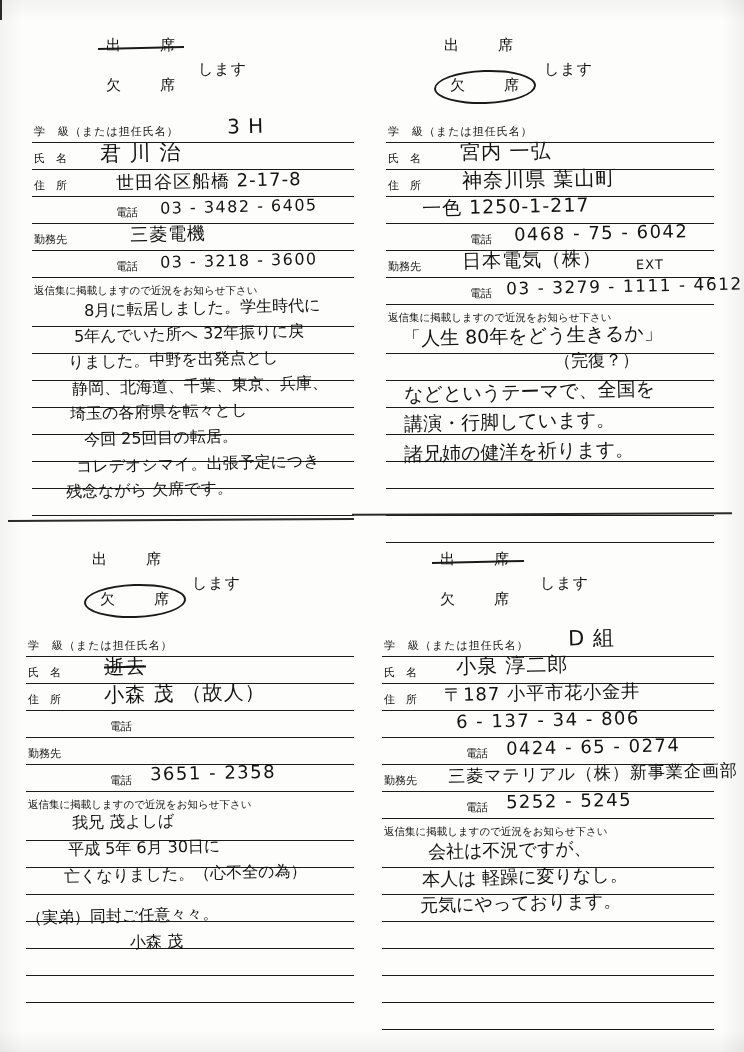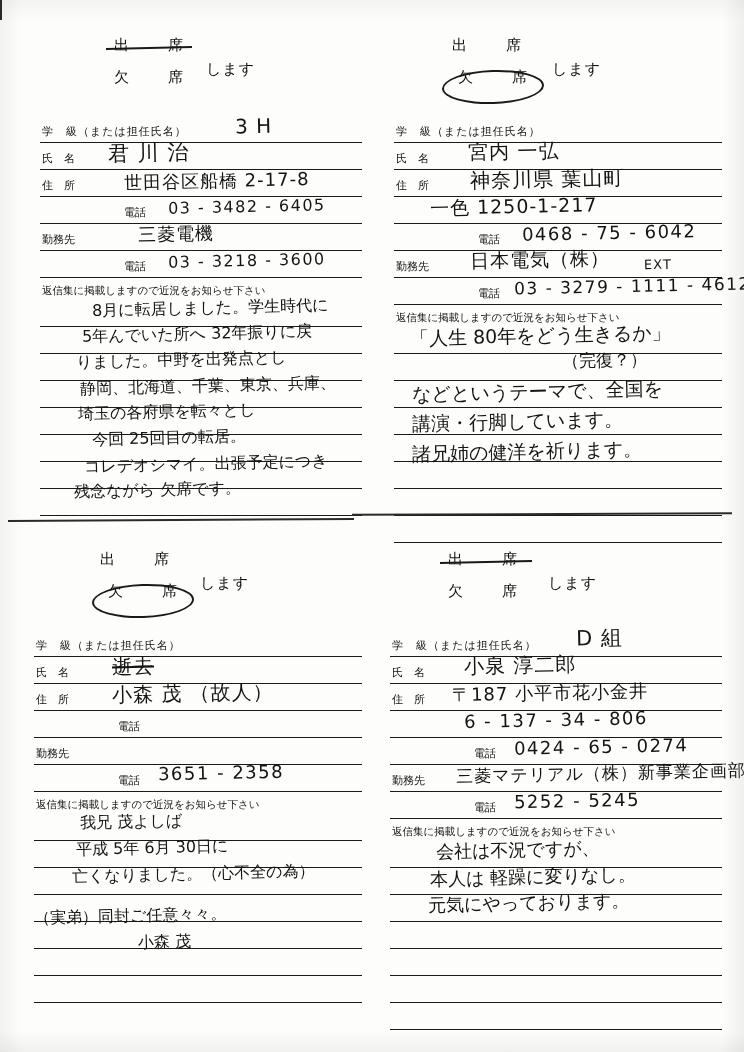--- a/index.html
+++ b/index.html
@@ -30,21 +30,20 @@
       linear-gradient(to left, rgba(0,0,0,0.05), rgba(0,0,0,0) 3%),
       linear-gradient(to bottom, rgba(0,0,0,0.04), rgba(0,0,0,0) 2%),
       linear-gradient(to top, rgba(0,0,0,0.05), rgba(0,0,0,0) 2%);
     pointer-events: none;
   }
 
   
   .card {
     position: absolute;
     box-sizing: border-box;
-    margin-left: 8px;
   }
   .card-tl { left: 28px;  top: 34px;  width: 330px; height: 470px; }
   .card-tr { left: 382px; top: 34px;  width: 336px; height: 470px; }
   .card-bl { left: 22px;  top: 548px; width: 336px; height: 470px; }
   .card-br { left: 378px; top: 548px; width: 340px; height: 470px; }
 
   
   .cut {
     position: absolute;
     background: #2b2b2b;
@@ -65,21 +64,21 @@
     font-size: 15px;
     letter-spacing: 12px;
     color: #111;
   }
   .lbl-shu { left: 78px; top: 2px; }
   .lbl-shimasu {
     left: 170px; top: 26px;
     font-size: 15px;
     letter-spacing: 1px;
   }
-  .lbl-kes { left: 78px; top: 34px; font-family: Liberation Serif, serif; }
+  .lbl-kes { left: 78px; top: 42px; font-family: Liberation Serif, serif; }
 
   
   .strike {
     position: absolute;
     left: 70px;
     top: 13px;
     width: 86px;
     height: 2px;
     background: #1a1a1a;
     transform: rotate(-1.2deg);

